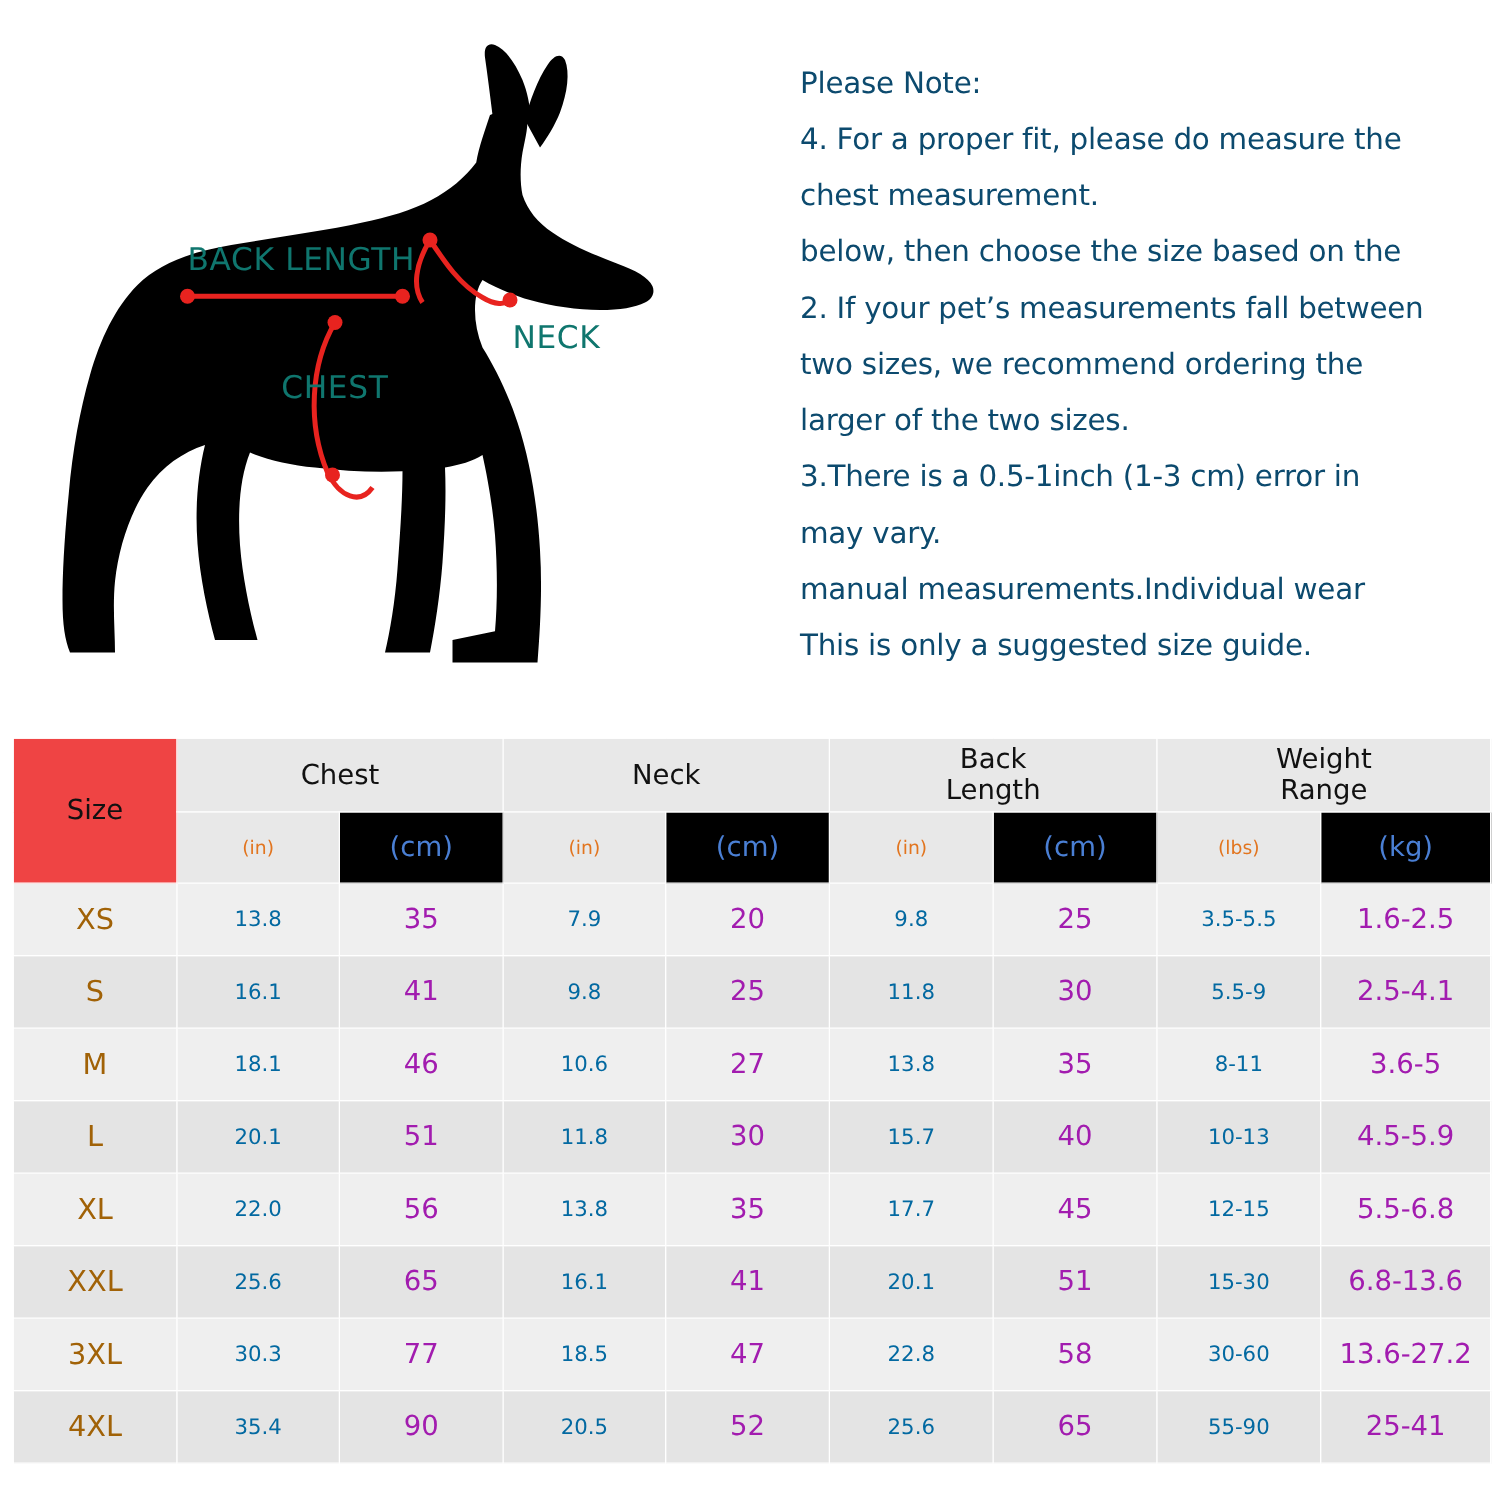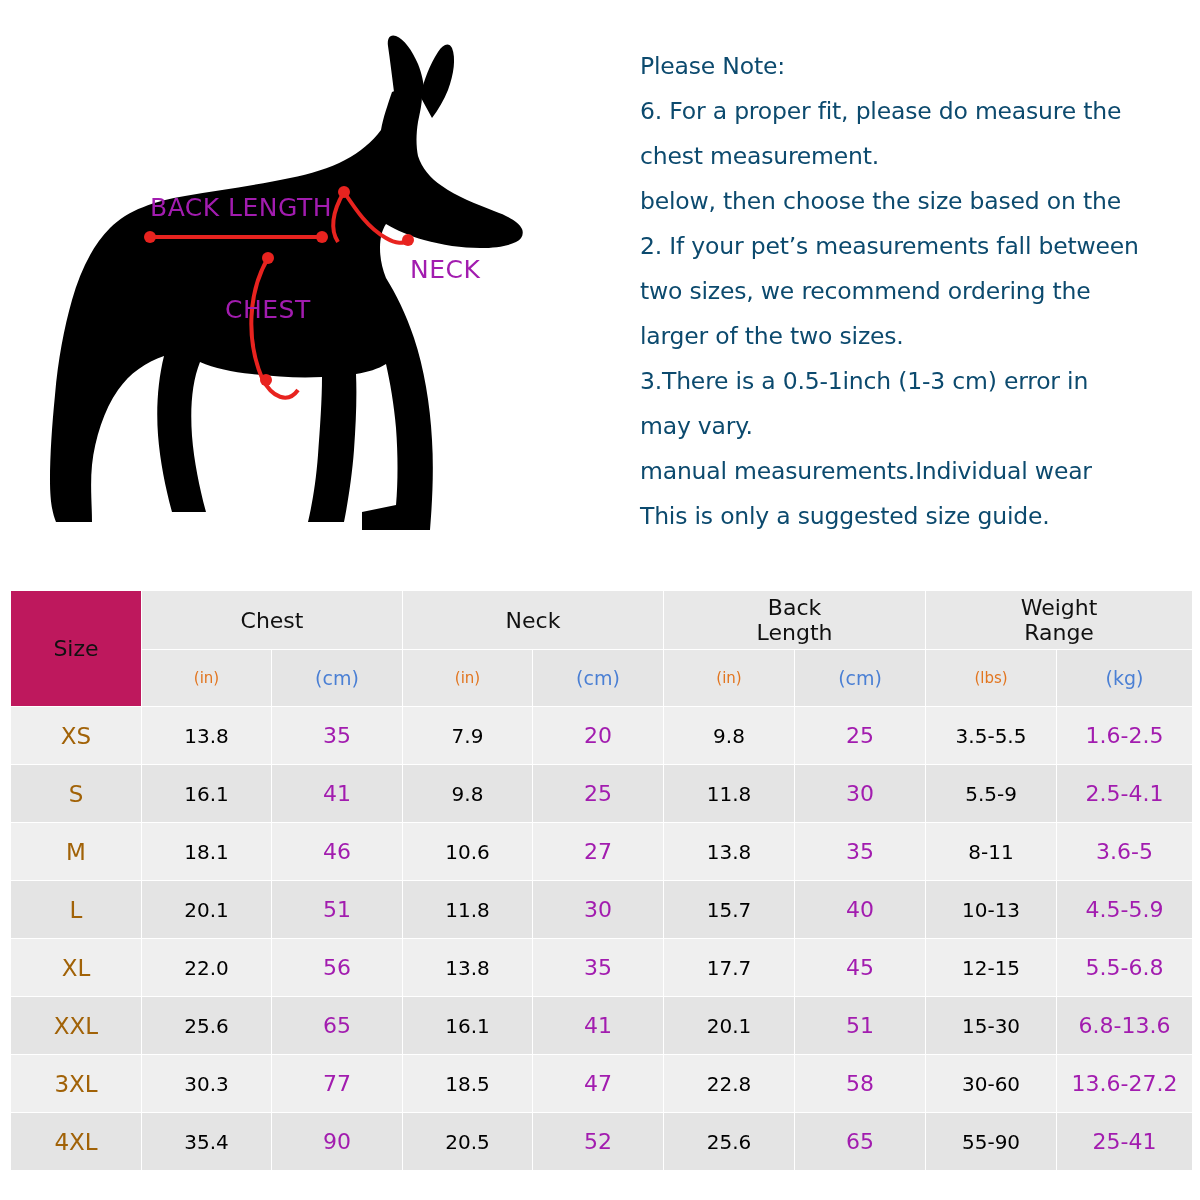--- a/index.html
+++ b/index.html
@@ -71,64 +71,64 @@
     font-weight: normal;
   }
   .hdr-cell {
     background: #e8e8e8;
     color: #111111;
     font-size: 22px;
     font-family: "DejaVu Sans", sans-serif;
     height: 56px;
   }
   .hdr-size {
-    background: #be185d;
+    background: #ef4444;
     color: #111111;
     font-size: 22px;
     font-family: "DejaVu Sans", sans-serif;
   }
   .unit-in {
     background: #e8e8e8;
     color: #e2751f;
     font-size: 15px;
     height: 54px;
     font-family: "DejaVu Sans", sans-serif;
   }
   .unit-cm {
-    background: #e5e5e5;
+    background: #000000;
     color: #4a7fd4;
-    font-size: 19px;
+    font-size: 22px;
     height: 54px;
     font-family: "DejaVu Sans", sans-serif;
   }
   tbody tr { height: 58px; }
   tbody tr.odd td { background: #efefef; }
   tbody tr.even td { background: #e4e4e4; }
   td.size-col {
     font-size: 23px;
     color: #a16207;
     font-family: "DejaVu Sans", sans-serif;
   }
   td.in-col {
-    font-size: 20px;
-    color: #000000;
+    font-size: 17px;
+    color: #0369a1;
     font-family: "DejaVu Sans", sans-serif;
   }
   td.cm-col {
     font-size: 22px;
     color: #a21caf;
     font-family: "DejaVu Sans", sans-serif;
   }
 
   
   .ill-label {
     position: absolute;
     font-family: "DejaVu Sans", sans-serif;
     font-size: 25px;
-    color: #a21caf;
+    color: #0f766e;
     letter-spacing: 0.5px;
     white-space: nowrap;
   }
 </style>
 </head>
 <body>
 
 <div class="page">
 
   <div class="top">
@@ -203,21 +203,21 @@
         <circle cx="408" cy="240" r="6" fill="#e8231f"></circle>
       </svg>
 
       <span class="ill-label" style="left:150px; top:193px;">BACK LENGTH</span>
       <span class="ill-label" style="left:410px; top:255px;">NECK</span>
       <span class="ill-label" style="left:225px; top:295px;">CHEST</span>
     </div>
 
     <div class="notes">
       <p>Please Note:</p>
-      <p>6. For a proper fit, please do measure the</p>
+      <p>4. For a proper fit, please do measure the</p>
       <p>chest measurement.</p>
       <p>below, then choose the size based on the</p>
       <p>2. If your pet’s measurements fall between</p>
       <p>two sizes, we recommend ordering the</p>
       <p>larger of the two sizes.</p>
       <p>3.There is a 0.5-1inch (1-3 cm) error in</p>
       <p>may vary.</p>
       <p>manual measurements.Individual wear</p>
       <p>This is only a suggested size guide.</p>
     </div>

